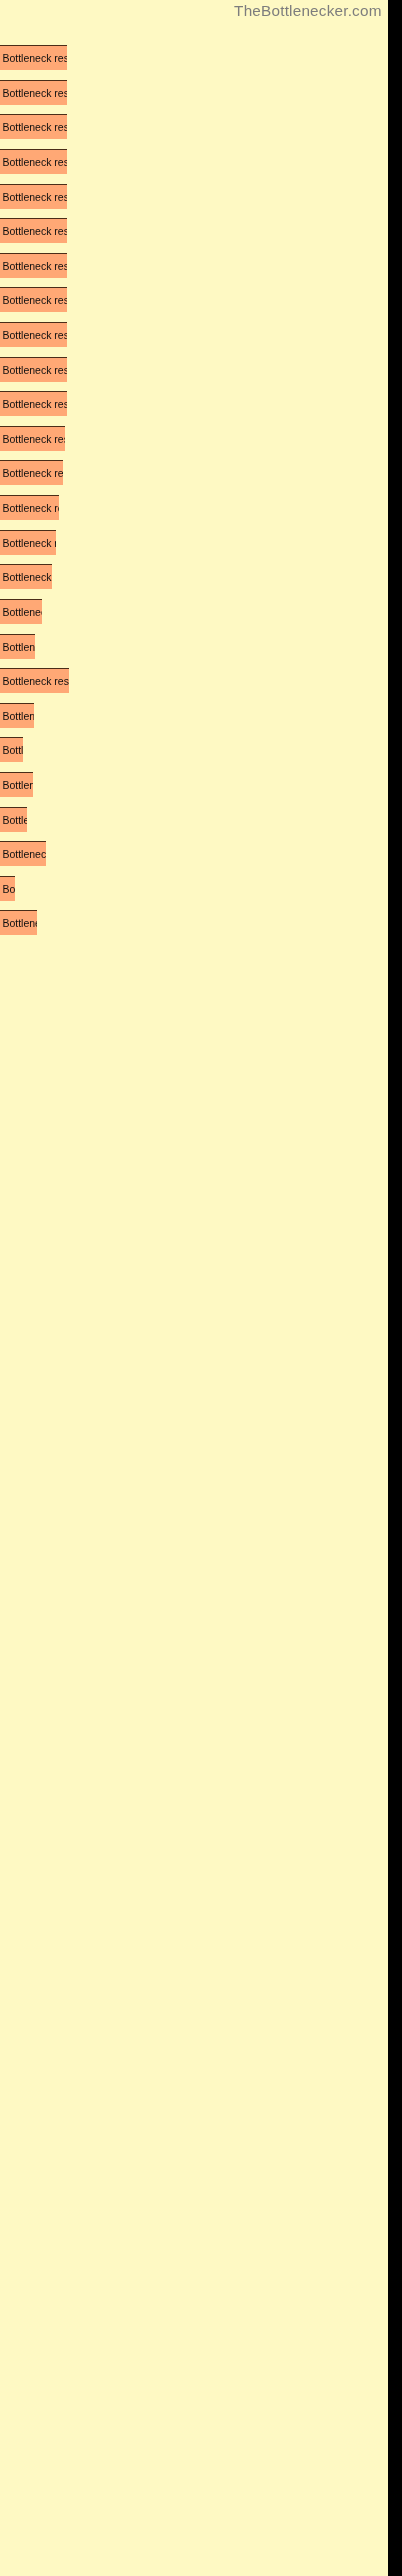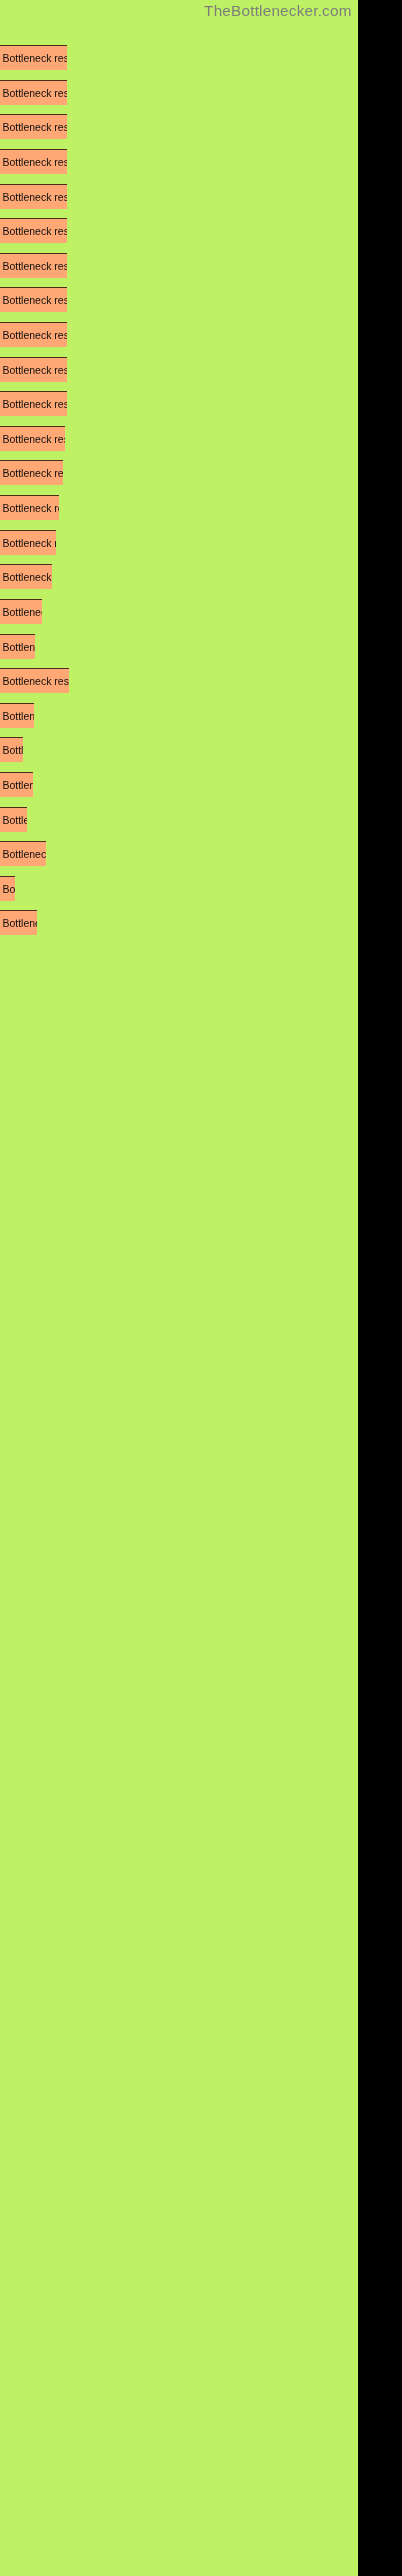--- a/index.html
+++ b/index.html
@@ -12,23 +12,23 @@
     height: 2576px;
     position: relative;
     overflow: hidden;
     font-family: "Liberation Sans", sans-serif;
     -webkit-font-smoothing: antialiased;
   }
   #chart-root {
     position: absolute;
     left: 0;
     top: 0;
-    width: 358px;
+    width: 388px;
     height: 2576px;
-    background: #bef264;
+    background: #fef9c3;
   }
   #chart-title {
     position: absolute;
     right: 6.4px;
     top: 1.6px;
     font-size: 15.3px;
     color: #7d7d7d;
     letter-spacing: 0.2px;
     white-space: nowrap;
     line-height: 17.7px;

